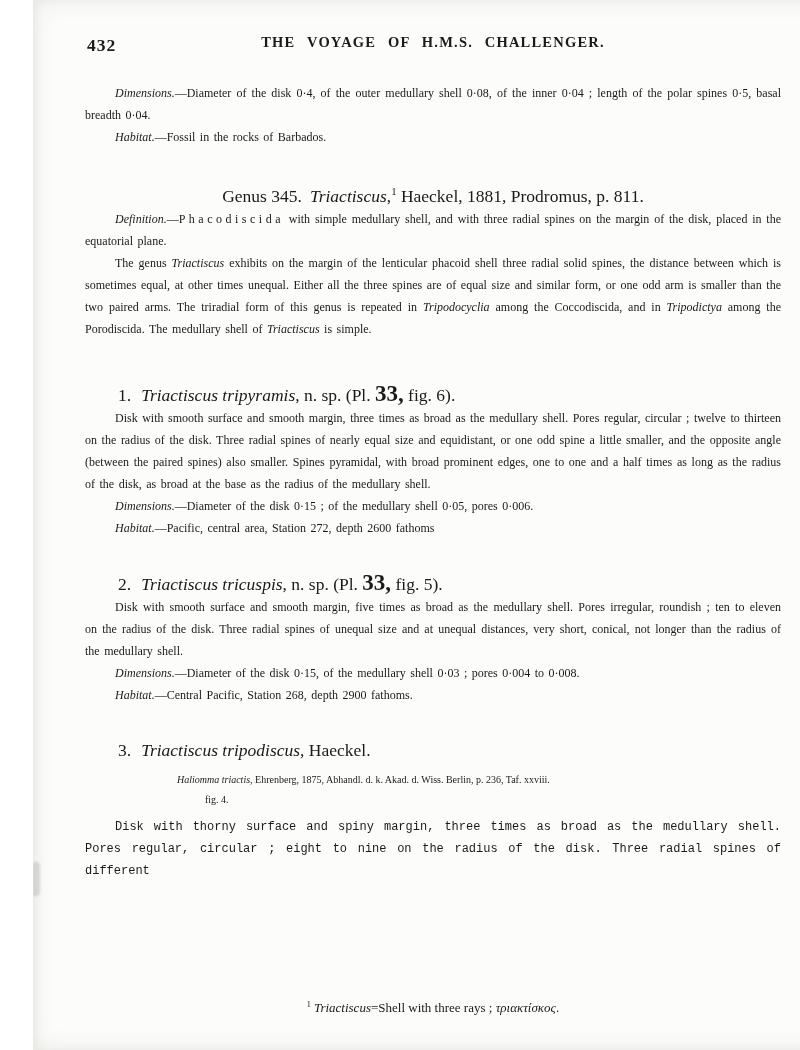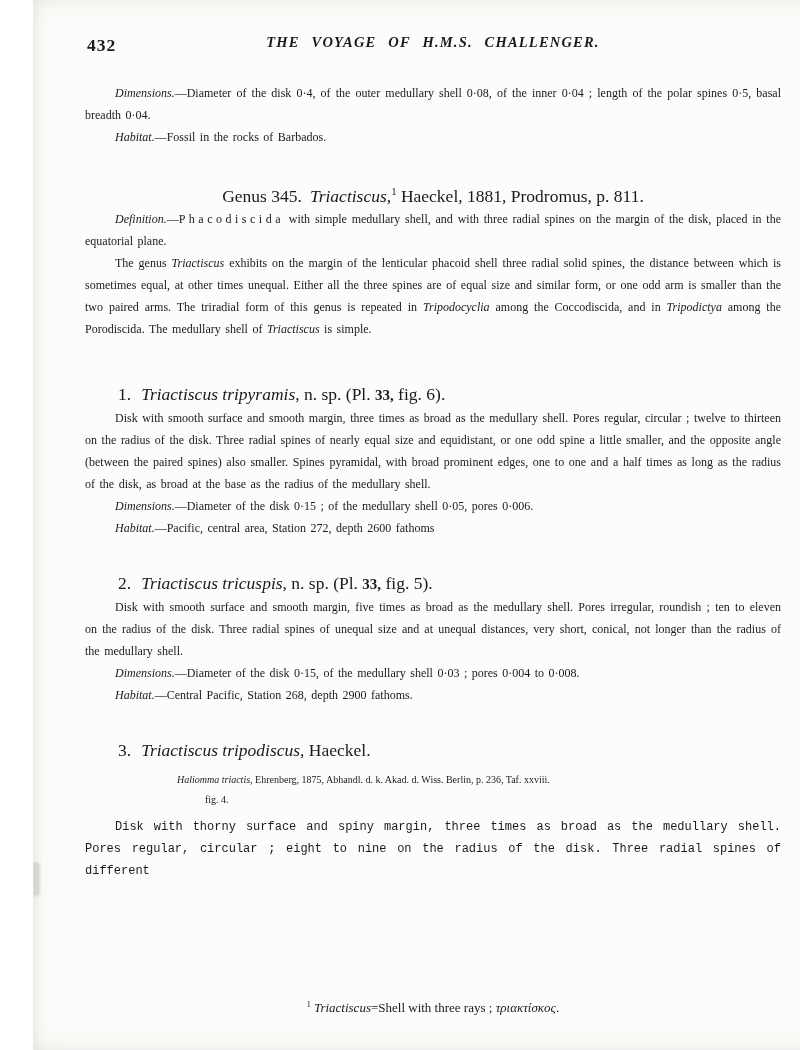--- a/index.html
+++ b/index.html
@@ -45,21 +45,20 @@
     letter-spacing: 1px;
   }
   .rtitle {
     display: block;
     text-align: center;
     font-weight: bold;
     font-size: 14.5px;
     letter-spacing: 1.2px;
     word-spacing: 7px;
     white-space: nowrap;
-    font-style: italic;
   }
   
   p.body {
     margin: 0;
     font-size: 12px;
     line-height: 22px;
     text-align: justify;
     word-spacing: 1.5px;
   }
   .indent { text-indent: 30px; }
@@ -86,21 +85,21 @@
     margin: 0;
     padding-left: 33px;
     font-weight: normal;
     font-size: 17.5px;
     line-height: 24px;
   }
   .mt-sp1 { margin-top: 42px; }
   .mt-sp2 { margin-top: 32px; }
   .mt-sp3 { margin-top: 32px; }
   .sp-num { margin-right: 10px; }
-  .plate { font-size: 15px; font-weight: bold; }
+  .plate { font-size: 23px; font-weight: bold; }
   .species-body { margin-top: 14px; }
   
   .synonym {
     margin: 8px 0 6px 92px;
     font-size: 10px;
     line-height: 20px;
   }
   .syn-line2 { margin-left: 28px; }
   .sp3-body { margin-top: 10px; font-family: Liberation Mono, monospace; }
   

